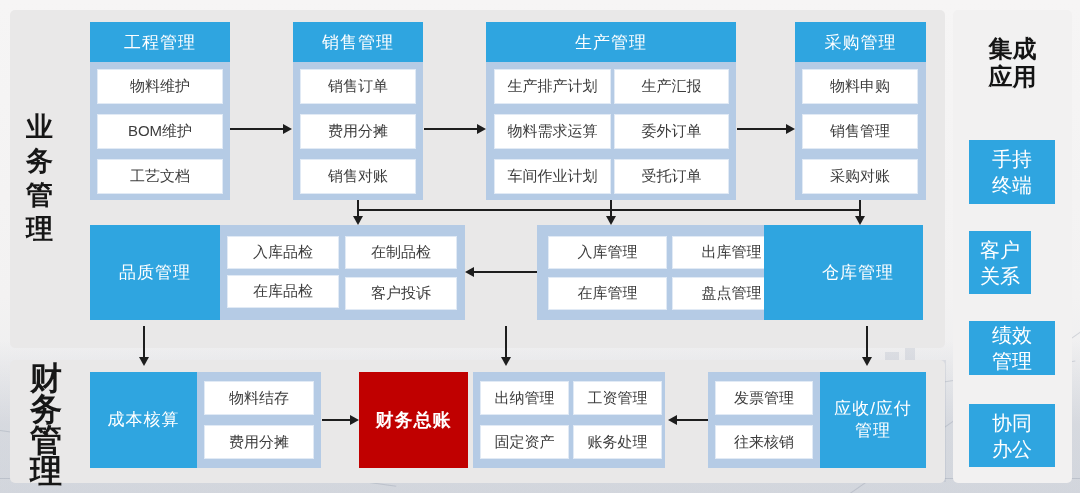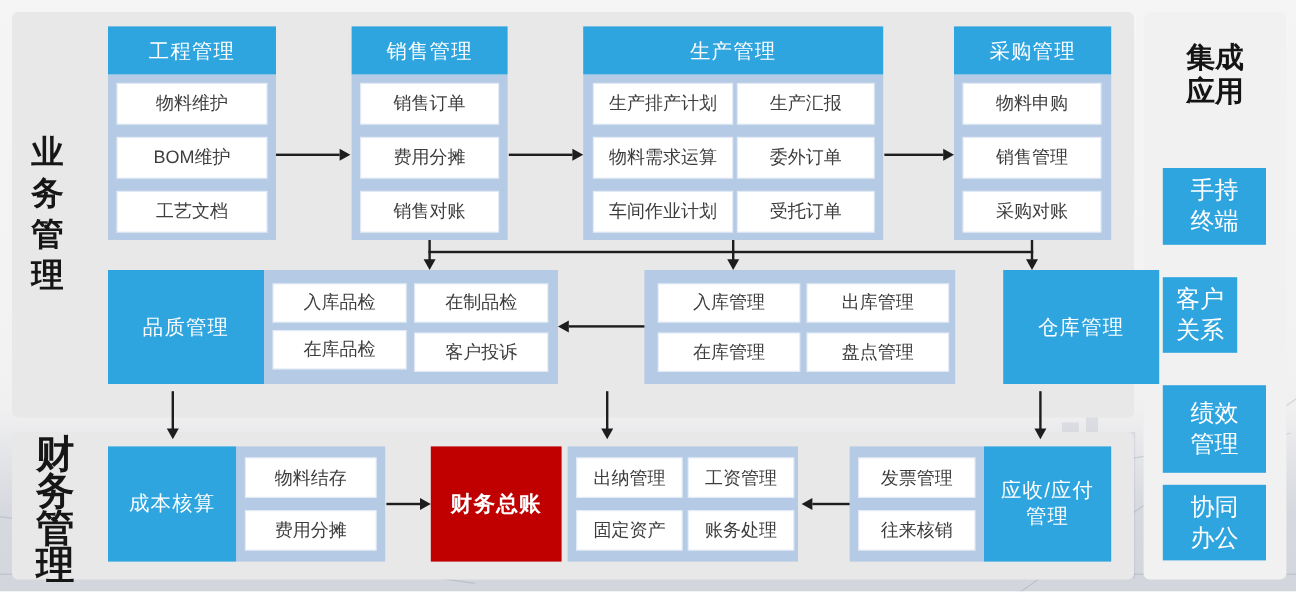--- a/index.html
+++ b/index.html
@@ -117,21 +117,21 @@
   <div class="wbox" style="left:228px;top:237px;width:110px;height:31px;">入库品检</div>
   <div class="wbox" style="left:346px;top:237px;width:110px;height:31px;">在制品检</div>
   <div class="wbox" style="left:228px;top:276px;width:110px;height:31px;">在库品检</div>
   <div class="wbox" style="left:346px;top:278px;width:110px;height:31px;">客户投诉</div>
 
   <div class="grp-body" style="left:537px;top:225px;width:259px;height:95px;"></div>
   <div class="wbox" style="left:549px;top:237px;width:117px;height:31px;">入库管理</div>
   <div class="wbox" style="left:673px;top:237px;width:117px;height:31px;">出库管理</div>
   <div class="wbox" style="left:549px;top:278px;width:117px;height:31px;">在库管理</div>
   <div class="wbox" style="left:673px;top:278px;width:117px;height:31px;">盘点管理</div>
-  <div class="bluebox" style="left:836px;top:225px;width:130px;height:95px;">
+  <div class="bluebox" style="left:764px;top:225px;width:130px;height:95px;padding-left:29px;">
       <span>仓库管理</span>
     </div>
 
   <div class="bluebox" style="left:90px;top:372px;width:107px;height:96px;">
       <span>成本核算</span>
     </div>
   <div class="grp-body" style="left:197px;top:372px;width:124px;height:96px;"></div>
   <div class="wbox" style="left:205px;top:382px;width:108px;height:32px;">物料结存</div>
   <div class="wbox" style="left:205px;top:426px;width:108px;height:32px;">费用分摊</div>
 
@@ -156,21 +156,21 @@
     <div>应用</div>
   </div>
   <div class="int-box" style="left:969px;top:116px;width:86px;height:64px;">
     <div>手持</div>
     <div>终端</div>
   </div>
   <div class="int-box" style="left:969px;top:207px;width:62px;height:63px;">
     <div>客户</div>
     <div>关系</div>
   </div>
-  <div class="int-box" style="left:969px;top:297px;width:86px;height:73px;">
+  <div class="int-box" style="left:969px;top:297px;width:86px;height:54px;">
     <div>绩效</div>
     <div>管理</div>
   </div>
   <div class="int-box" style="left:969px;top:380px;width:86px;height:63px;">
     <div>协同</div>
     <div>办公</div>
   </div>
 
   <div class="h-line" style="left:230px;top:128px;width:53px;"></div>
   <div class="ah ah-right" style="left:283px;top:124px;"></div>

